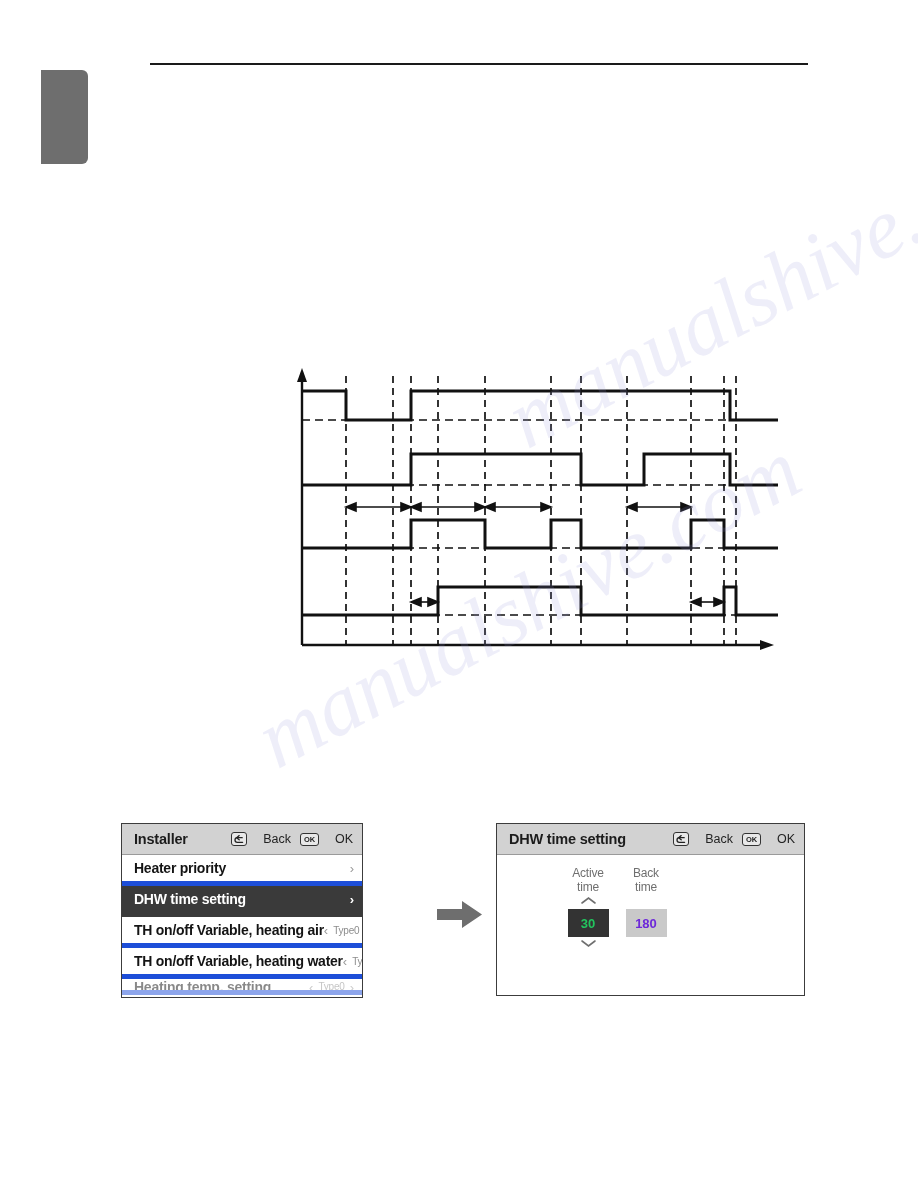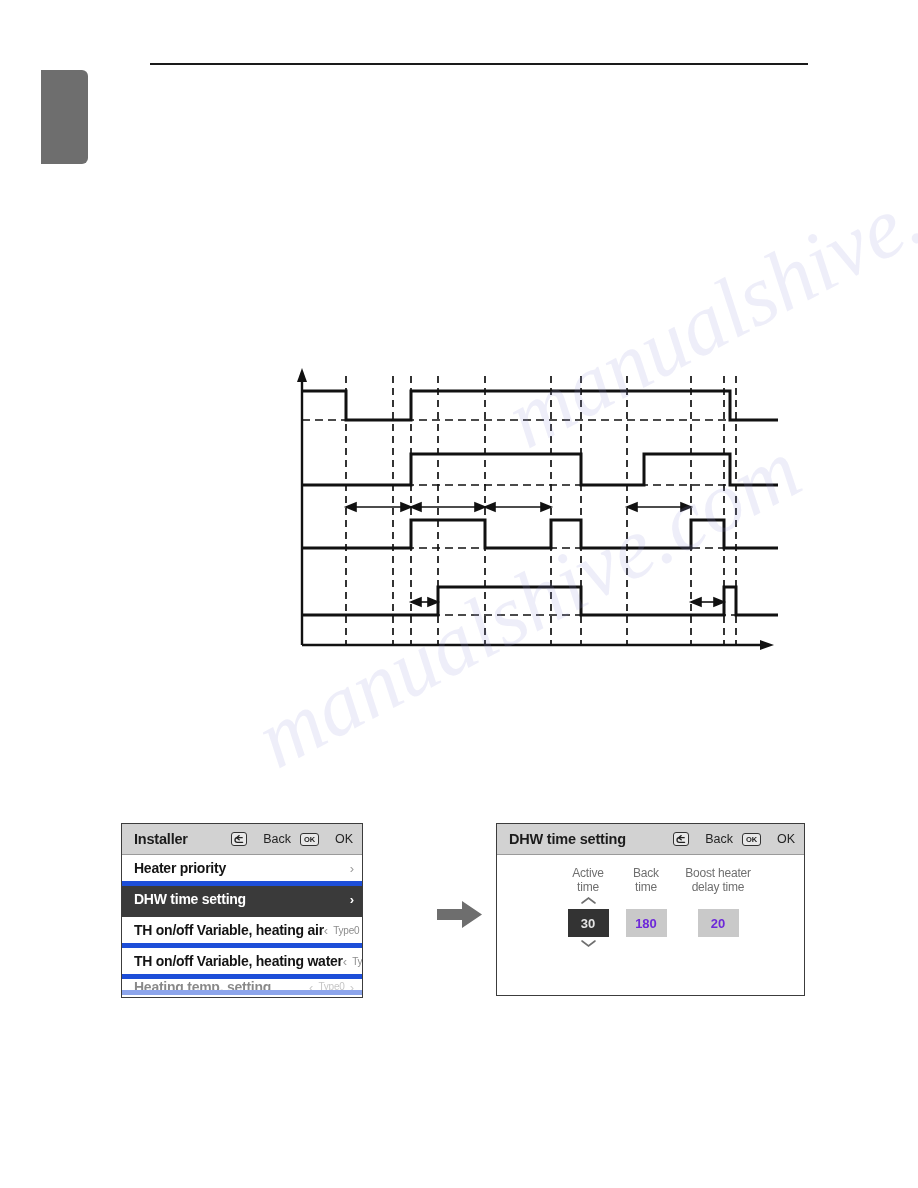--- a/index.html
+++ b/index.html
@@ -193,21 +193,21 @@
     display: flex;
     align-items: center;
     justify-content: center;
     font-size: 13px;
     font-weight: bold;
     box-sizing: border-box;
     margin-top: 2px;
   }
   .val-box.active {
     background: #333333;
-    color: #e5e5e5;
+    color: #22c55e;
   }
   .val-box.idle {
     background: #c9c9c9;
     color: #6d28d9;
   }
   .val-spacer-bottom { height: 13px; }
 
   
   .watermark {
     position: absolute;
@@ -412,27 +412,20 @@
       </div>
 
       <div class="dhw-field">
         <div class="dhw-caption">Back</div>
         <div class="dhw-caption">time</div>
         <div class="spin-gap"></div>
         <div class="val-box idle">180</div>
         <div class="val-spacer-bottom"></div>
       </div>
 
-      <div class="dhw-field wide">
-        <div class="dhw-caption">Boost heater</div>
-        <div class="dhw-caption">delay time</div>
-        <div class="spin-gap"></div>
-        <div class="val-box idle">20</div>
-        <div class="val-spacer-bottom"></div>
-      </div>
 
     </div>
   </div>
 </div>
 
 <div class="watermark">
   <span style="left:240px; top:700px;">manualshive.com</span>
   <span style="left:490px; top:380px;">manualshive.com</span>
 </div>
 

